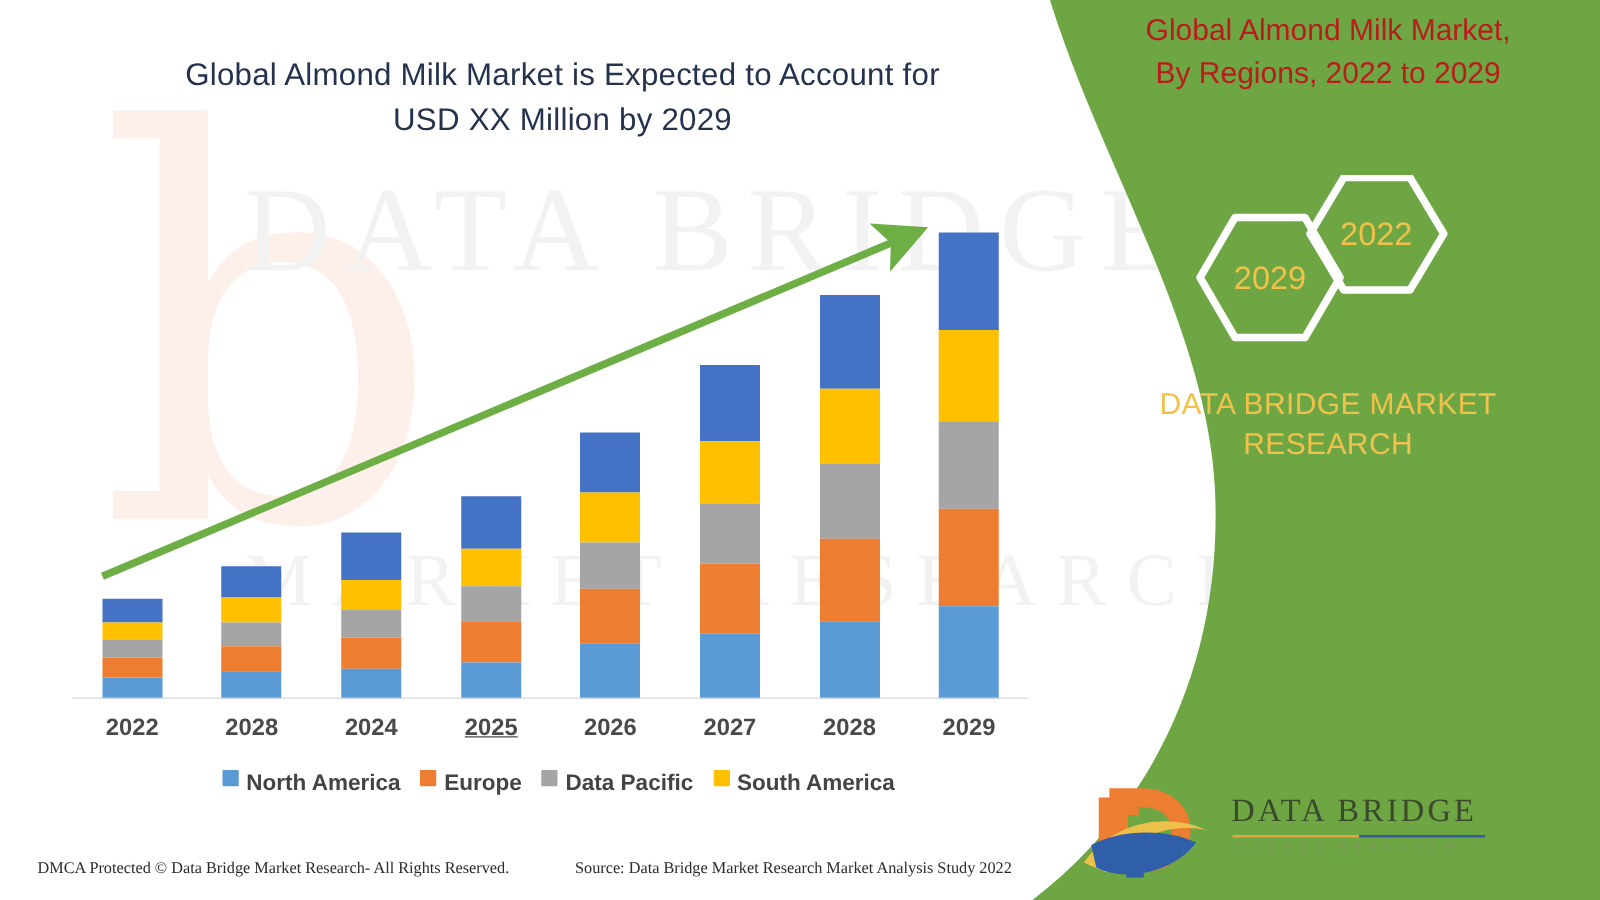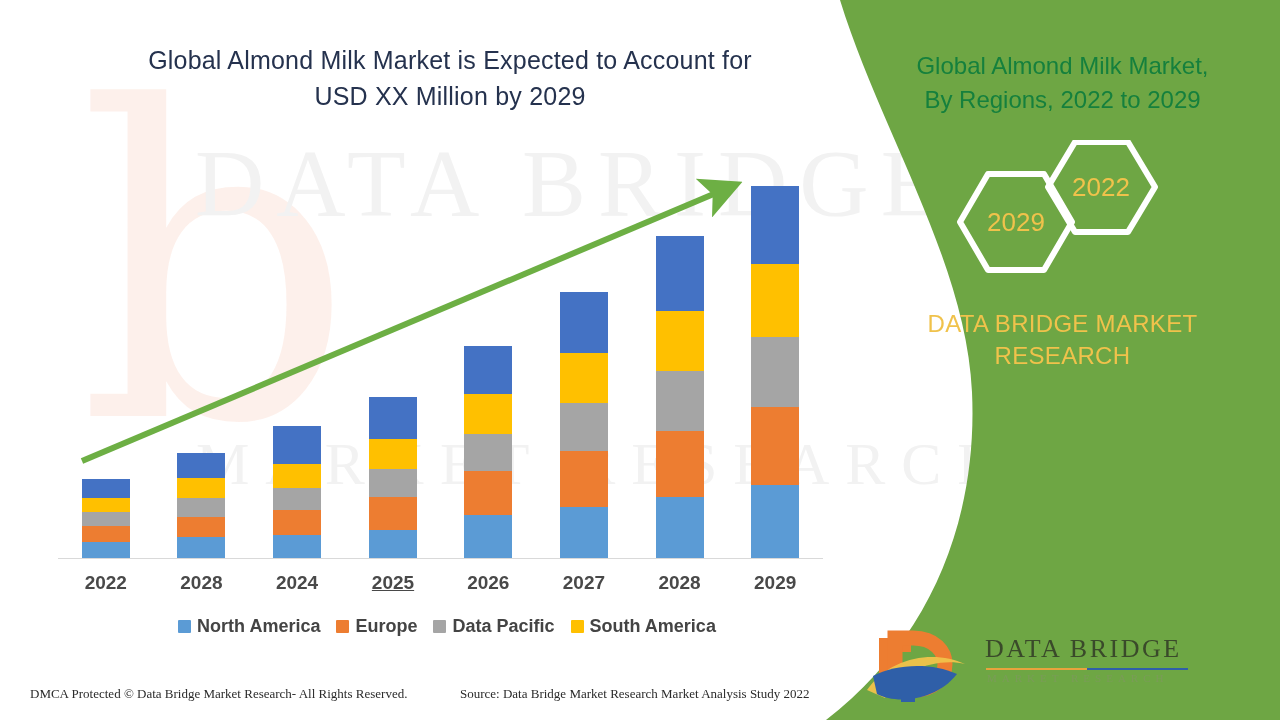--- a/index.html
+++ b/index.html
@@ -52,39 +52,39 @@
 
   
   .arrow{position:absolute;left:0;top:0;width:860px;height:620px;pointer-events:none;}
 
   
   .legend{
     position:absolute;left:52px;top:616px;width:790px;
     display:flex;align-items:center;justify-content:center;gap:16px;
     font-size:18px;font-weight:bold;color:#444;
   }
-  .legend-item{display:flex;align-items:center;gap:6px;white-space:nowrap;}
+  .legend-item{display:flex;align-items:flex-start;gap:6px;white-space:nowrap;}
   .swatch{width:13px;height:13px;display:inline-block;border-radius:1px;}
 
   
   .footer{
     position:absolute;left:0;top:682px;width:845px;height:30px;
     font-family:"Liberation Serif", serif;font-size:13px;color:#2b2b2b;
   }
   .footer .dmca{position:absolute;left:30px;top:4px;white-space:nowrap;}
   .footer .source{position:absolute;left:460px;top:4px;white-space:nowrap;}
 
   
   .panel{
     position:absolute;left:0;top:0;width:1280px;height:720px;pointer-events:none;
   }
   .panel-content{position:absolute;left:845px;top:0;width:435px;height:720px;}
   .panel-title{
     position:absolute;left:0;top:8px;width:435px;text-align:center;
-    color:#15803d;font-size:24px;line-height:34px;margin-top:41px;
+    color:#b91c1c;font-size:24px;line-height:34px;
   }
   .hexes{position:absolute;left:95px;top:140px;width:250px;height:165px;}
   .dbmr{
     position:absolute;left:20px;top:308px;width:395px;text-align:center;
     color:#f0c24b;font-size:24px;line-height:32px;letter-spacing:.3px;
   }
   .logo{position:absolute;left:20px;top:628px;width:400px;height:80px;}
   .logo-text{
     position:absolute;left:120px;top:6px;
     font-family:"Liberation Serif", serif;

